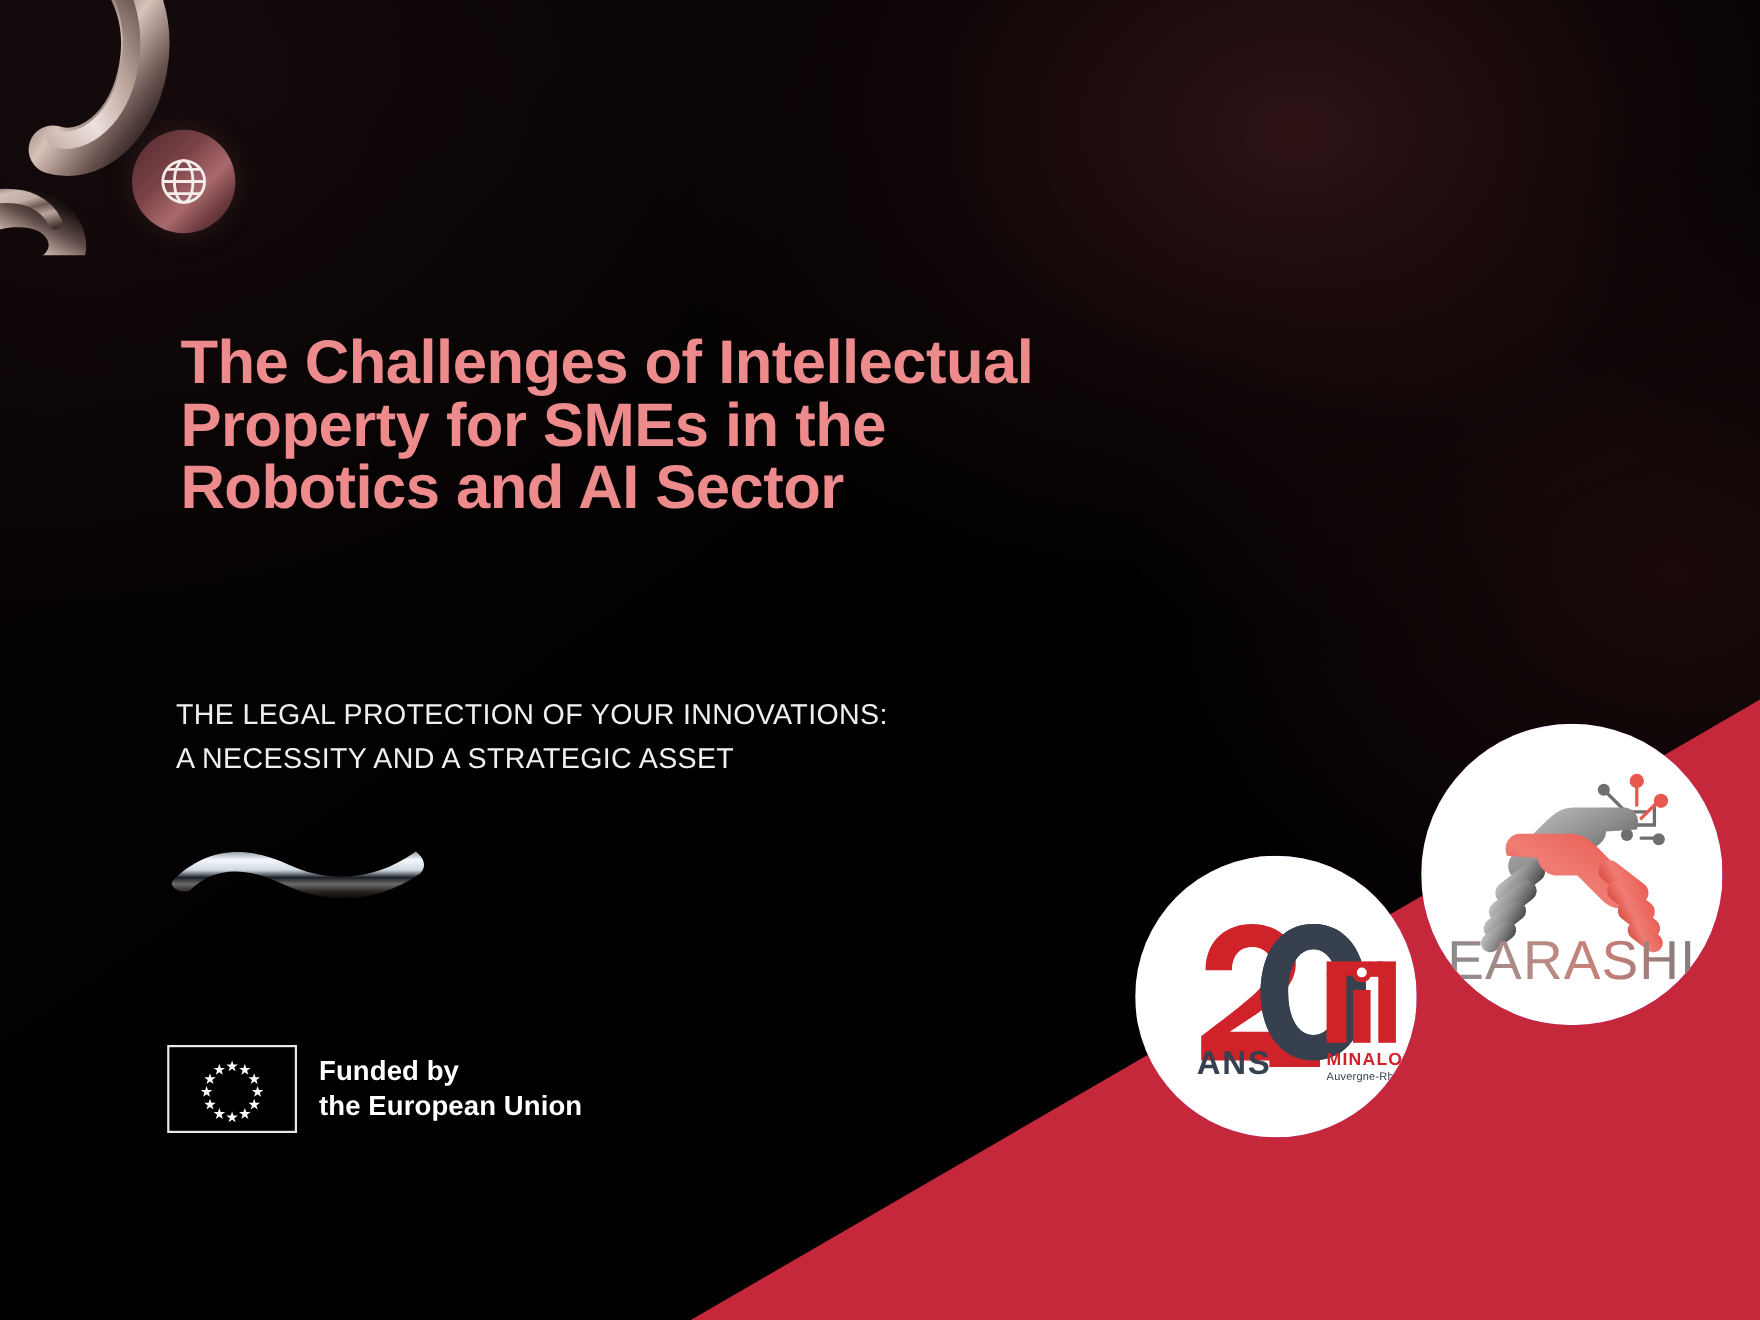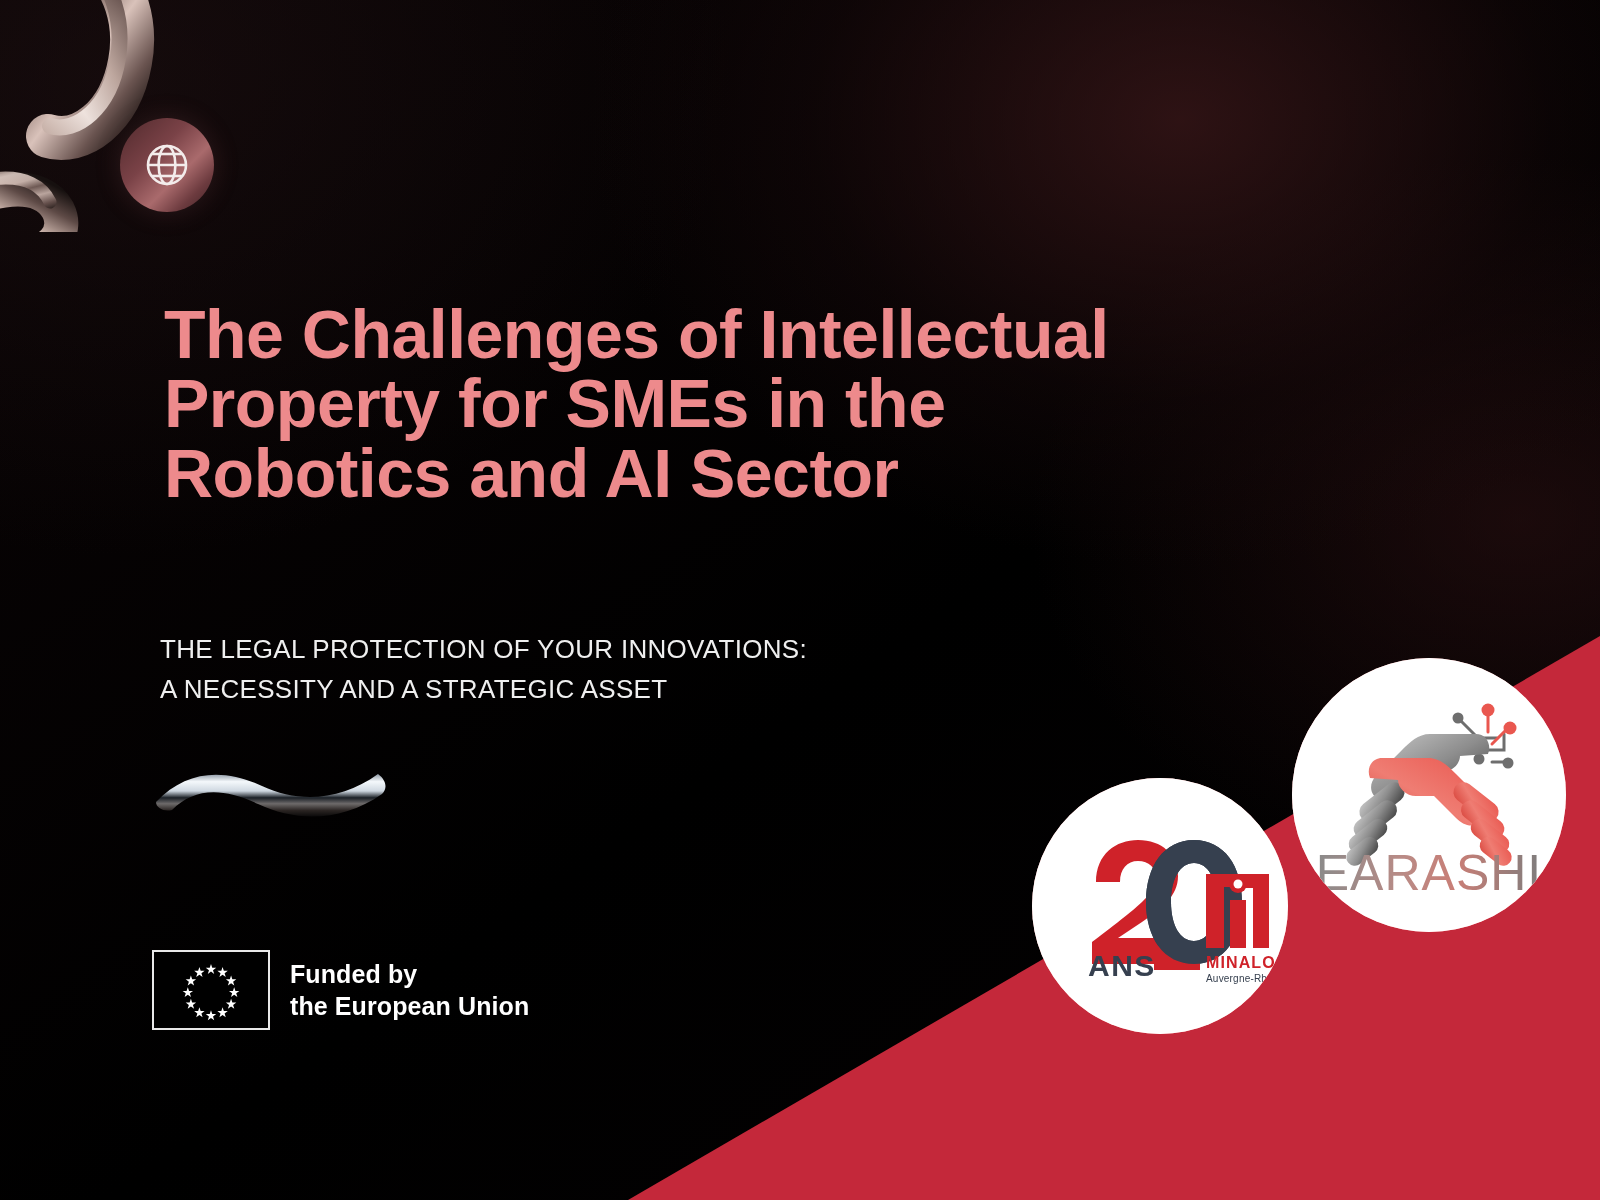--- a/index.html
+++ b/index.html
@@ -68,21 +68,21 @@
     font-weight:400;
     letter-spacing:1.4px;
     white-space:nowrap;
   }
 
   
   .title{
     position:absolute; left:164px; top:300px;
     width:1400px;
     color:#ed8a8c;
-    font-size:68px;
+    font-size:56px;
     font-weight:700;
     line-height:1.02;
     letter-spacing:-0.5px;
     white-space:pre-line;
   }
 
   
   .subtitle{
     position:absolute; left:160px; top:630px;
     width:1150px;
@@ -113,21 +113,21 @@
     font-weight:700;
     line-height:1.28;
     white-space:pre-line;
     letter-spacing:.1px;
   }
 
   
   .logo-circle{
     position:absolute;
     border-radius:50%;
-    background:#fca5a5;
+    background:#a21caf;
     overflow:hidden;
   }
   .circle-minalogic{
     left:1032px; top:778px;
     width:256px; height:256px;text-decoration:underline;
   }
   .circle-earashi{
     left:1292px; top:658px;
     width:274px; height:274px;
   }

